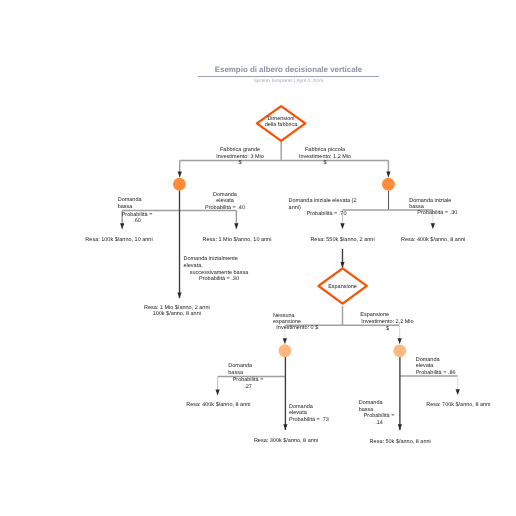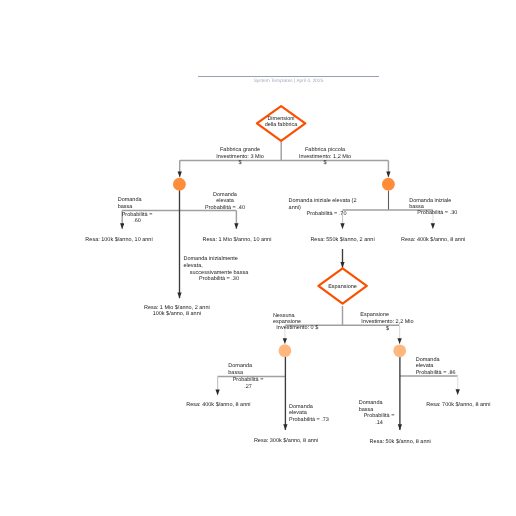--- a/index.html
+++ b/index.html
@@ -16,20 +16,21 @@
          font-size:7.9px;font-weight:600;color:#8b94a6;}
   #subtitle{position:absolute;left:188px;width:201px;top:78.5px;text-align:center;
             font-size:4.8px;color:#a3aab8;}
   #rule{position:absolute;left:198px;top:76px;width:181px;height:1px;background:#9aa2b2;}
 </style>
 </head>
 <body>
 
 <div id="root">
   <div id="rule"></div>
+  <div id="title">Esempio di albero decisionale verticale</div>
   <div id="subtitle">System Templates  |  April 4, 2025</div>
 
   <svg id="canvas" width="516" height="516" viewBox="0 0 516 516">
     <defs>
       <marker id="arr" markerWidth="7" markerHeight="7" refX="5.95" refY="2.15" orient="auto" markerUnits="userSpaceOnUse">
         <path d="M0.15,0.0 L0.15,4.3 L5.95,2.15 Z" fill="#2a2a2a"></path>
       </marker>
     </defs>
 
     <g fill="none" stroke="#a0a0a0" stroke-width="1.45">

